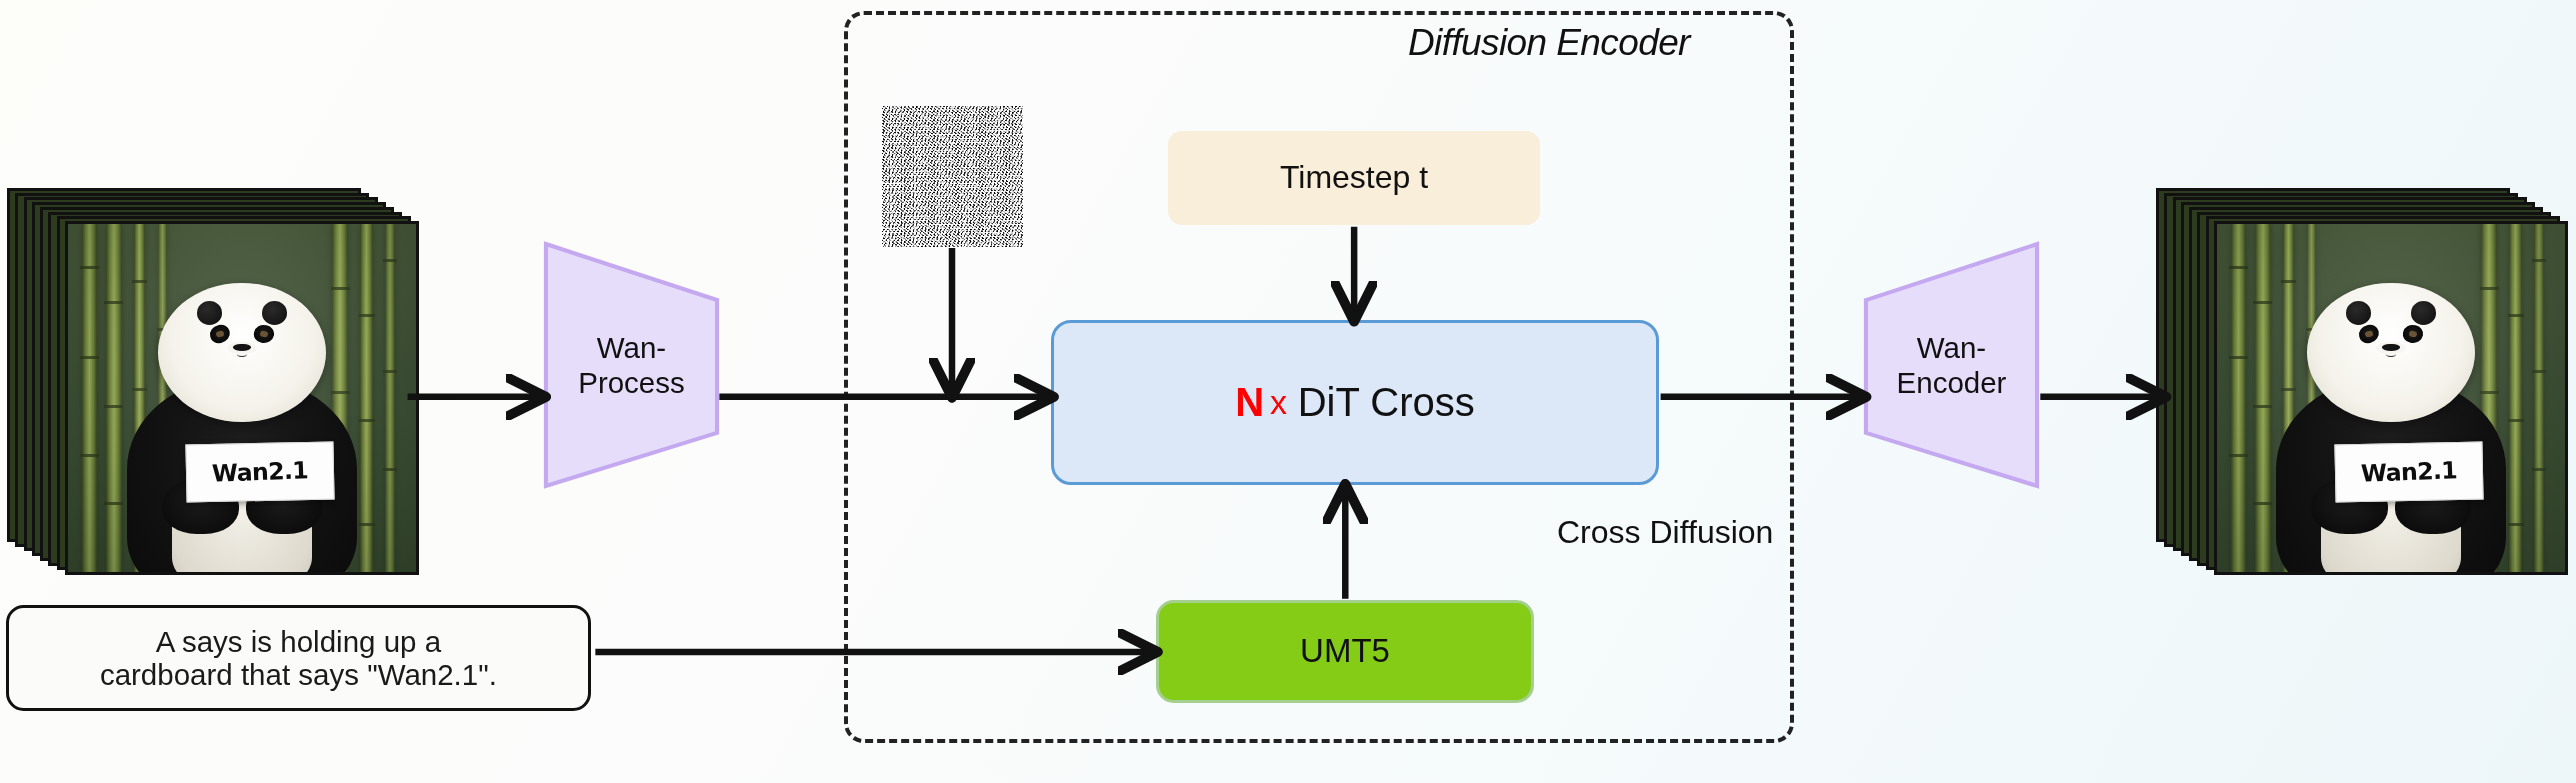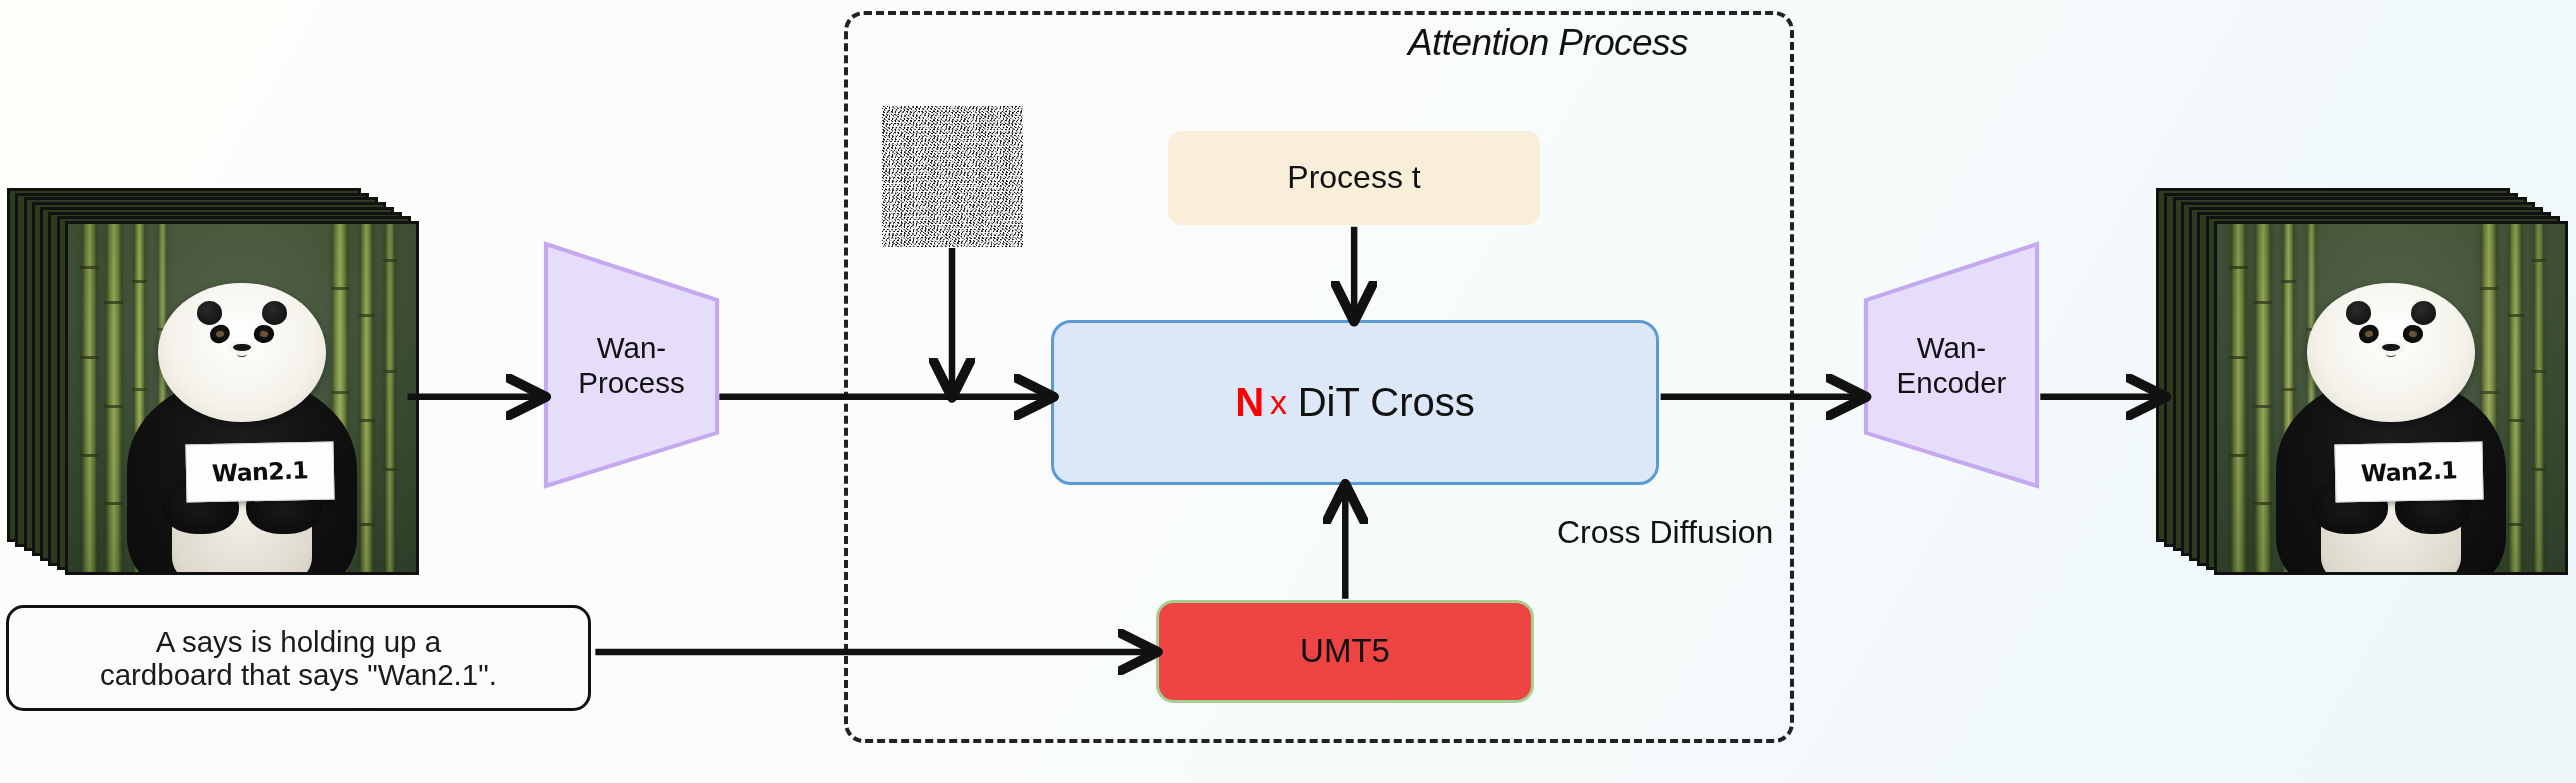--- a/index.html
+++ b/index.html
@@ -149,21 +149,21 @@
   }
   .blk-dit .n{color:#ff0000;font-weight:700;margin-right:5.9px;}
   .blk-dit .x{color:#ff0000;font-weight:400;margin-right:10.6px;font-size:34px;}
   .blk-ts{
     left:1168px;top:131px;width:372px;height:94px;
     background:#f8eeda;border:0;border-radius:14px;
     font-size:32px;color:#111;
   }
   .blk-umt5{
     left:1156px;top:600px;width:378px;height:103px;
-    background:#ef4444;border:3px solid #a4cf8e;border-radius:17.7px;
+    background:#84cc16;border:3px solid #a4cf8e;border-radius:17.7px;
     font-size:33px;color:#111;
   }
   .blk-prompt{
     left:5.9px;top:605px;width:585px;height:106px;
     background:#fbfbf9;border:3.5px solid #111;border-radius:17.7px;
     font-size:29.5px;color:#1a1a1a;
     padding:0 20px;
     flex-direction:column;
   }
 
@@ -188,21 +188,21 @@
     font-family:"Liberation Sans","DejaVu Sans",sans-serif;
     white-space:nowrap;
   }
 </style>
 </head>
 <body>
 
 <div class="stage">
 
   <div class="abs diffusion-box"></div>
-  <div class="abs diffusion-title">Attention Process</div>
+  <div class="abs diffusion-title">Diffusion Encoder</div>
 
   <div class="abs frame-stack" style="left:7px;top:188px;">
     <div class="sheet" style="left:0px;  top:0px;"></div>
     <div class="sheet" style="left:8.3px; top:4.7px;"></div>
     <div class="sheet" style="left:16.5px; top:9.4px;"></div>
     <div class="sheet" style="left:25px; top:14px;"></div>
     <div class="sheet" style="left:33px; top:19px;"></div>
     <div class="sheet" style="left:41px; top:23.6px;"></div>
     <div class="sheet" style="left:50px; top:28px;"></div>
     <div class="sheet" style="left:58px; top:33px;">
@@ -275,21 +275,21 @@
          align-items:center;justify-content:center;font-size:29.5px;color:#111;
          font-family:'Liberation Sans','DejaVu Sans',sans-serif;line-height:1.2;">
       <span>Wan-</span>
       <span>Process</span>
     </div>
   </div>
 
   <div class="abs noise"></div>
 
   <div class="abs blk blk-ts">
-    <span>Process t</span>
+    <span>Timestep t</span>
   </div>
 
   <div class="abs blk blk-dit">
     <span class="n">N</span>
     <span class="x">x</span>
     <span>DiT Cross</span>
   </div>
 
   <div class="abs blk blk-umt5">
     <span>UMT5</span>

